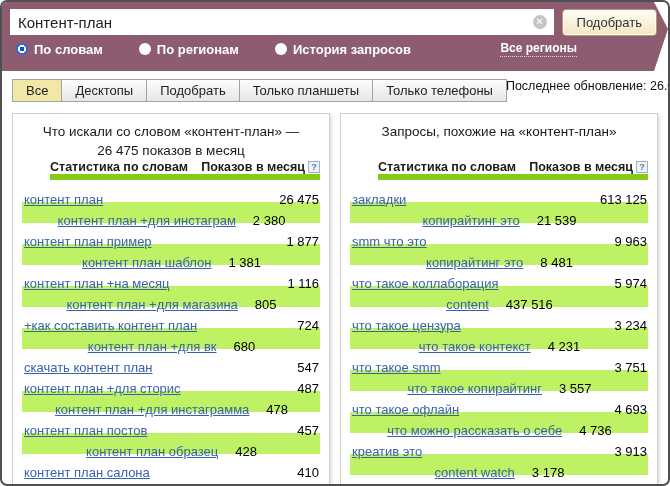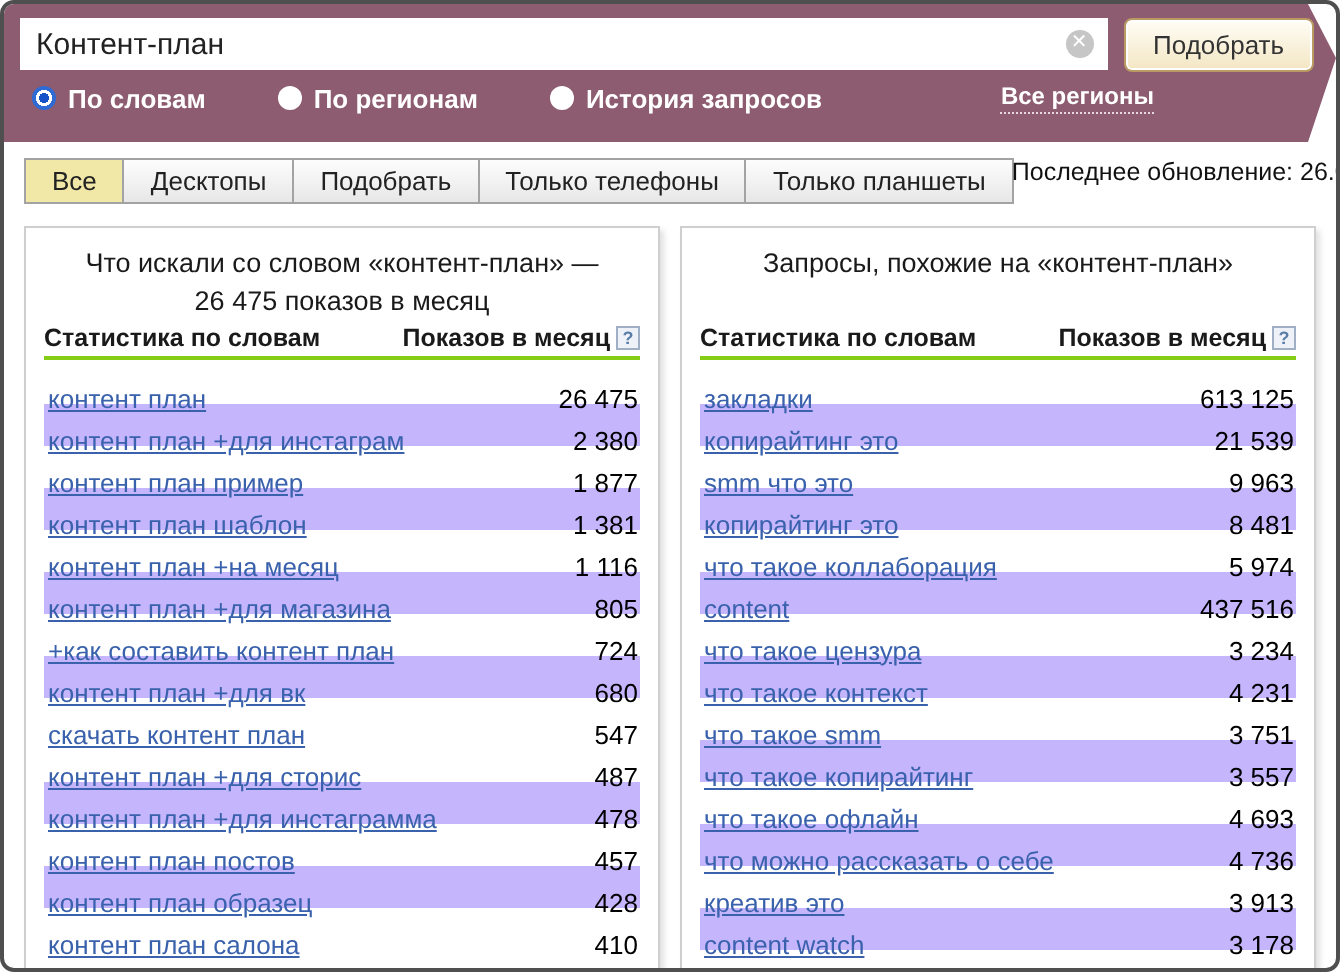--- a/index.html
+++ b/index.html
@@ -71,34 +71,34 @@
     border:1px solid #cfcfcf; background:#fff;
     box-shadow:2px 2px 3px rgba(0,0,0,0.12);
     padding:6px 9px 0 9px;
   }
   .panel-title {
     height:40px; text-align:center; font-size:13.5px; color:#1a1a1a;
     line-height:19px; padding:2px 14px 0 14px;
   }
   .panel-head {
     display:flex; justify-content:space-between; align-items:center;
-    height:20px; border-bottom:2px solid #84cc16; font-size:12.5px; font-weight:bold; color:#1a1a1a;
+    height:20px; border-bottom:6px solid #84cc16; font-size:12.5px; font-weight:bold; color:#1a1a1a;margin-left:28px;
   }
   .head-right { display:flex; align-items:center; }
   .help-icon {
     width:12px; height:12px; margin-left:3px; border:1px solid #9fb0c6;
     background:#eef2f8; color:#5a7ca8; font-size:9px; line-height:11px;
     text-align:center; cursor:pointer;
   }
   .rows { margin-top:1px; }
   .row {
     display:flex; justify-content:space-between; align-items:center;
     height:21px; font-size:13px; padding:15px 1px 0 2px;
   }
-  .row.alt { background:#c4b5fd; }
+  .row.alt { background:#bef264;justify-content:center; }
   .query-link { color:var(--link, #3a62ac); text-decoration:underline; cursor:pointer; }
   .count-value { color:#000;margin-left:17px; }
 </style>
 </head>
 <body>
 
 <div class="frame">
 
   <div class="banner">
     <div class="search-row">
@@ -125,22 +125,22 @@
         </div>
       <span class="regions-link">Все регионы</span>
     </div>
   </div>
 
   <div class="tabs-row">
     <div style="display:flex;">
         <span class="tab active">Все</span>
         <span class="tab alt">Десктопы</span>
         <span class="tab">Подобрать</span>
+        <span class="tab">Только планшеты</span>
         <span class="tab alt">Только телефоны</span>
-        <span class="tab">Только планшеты</span>
       </div>
     <span class="last-update">Последнее обновление: 26.05.2022</span>
   </div>
 
   <div class="panels">
 
     <div class="panel">
       <div class="panel-title">Что искали со словом «контент-план» — 26 475 показов в месяц</div>
       <div class="panel-head">
         <span>Статистика по словам</span>

